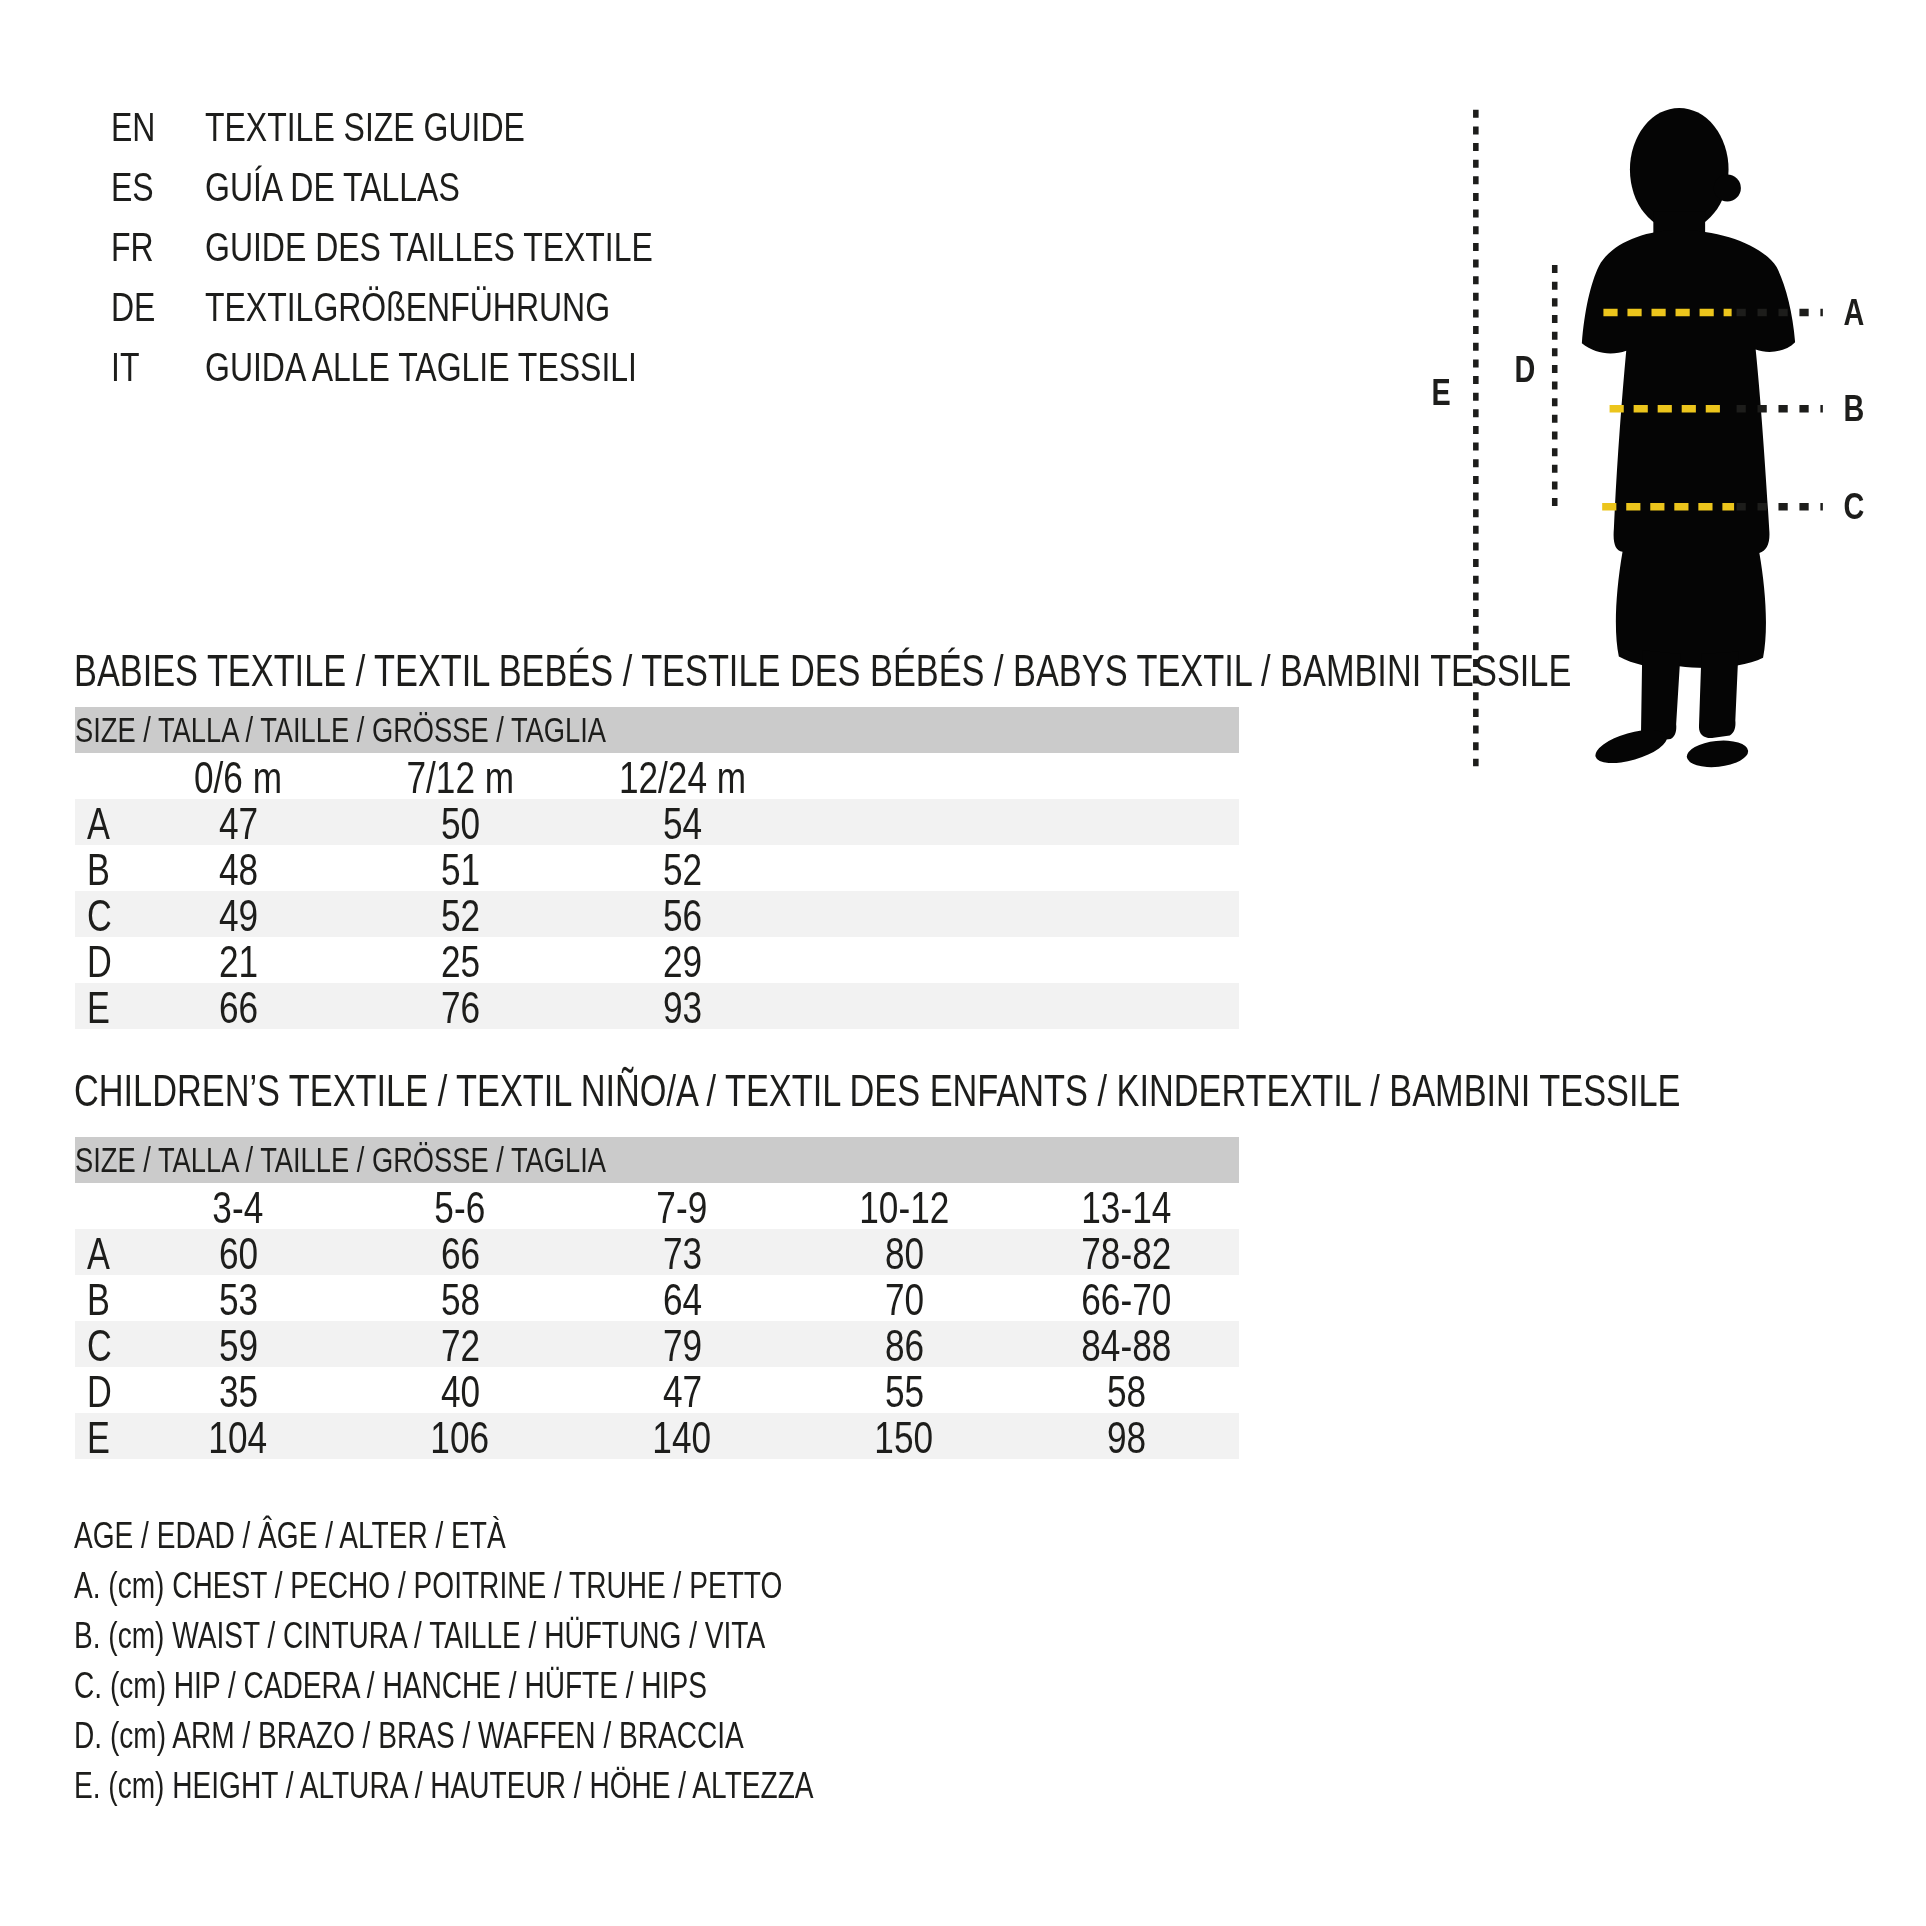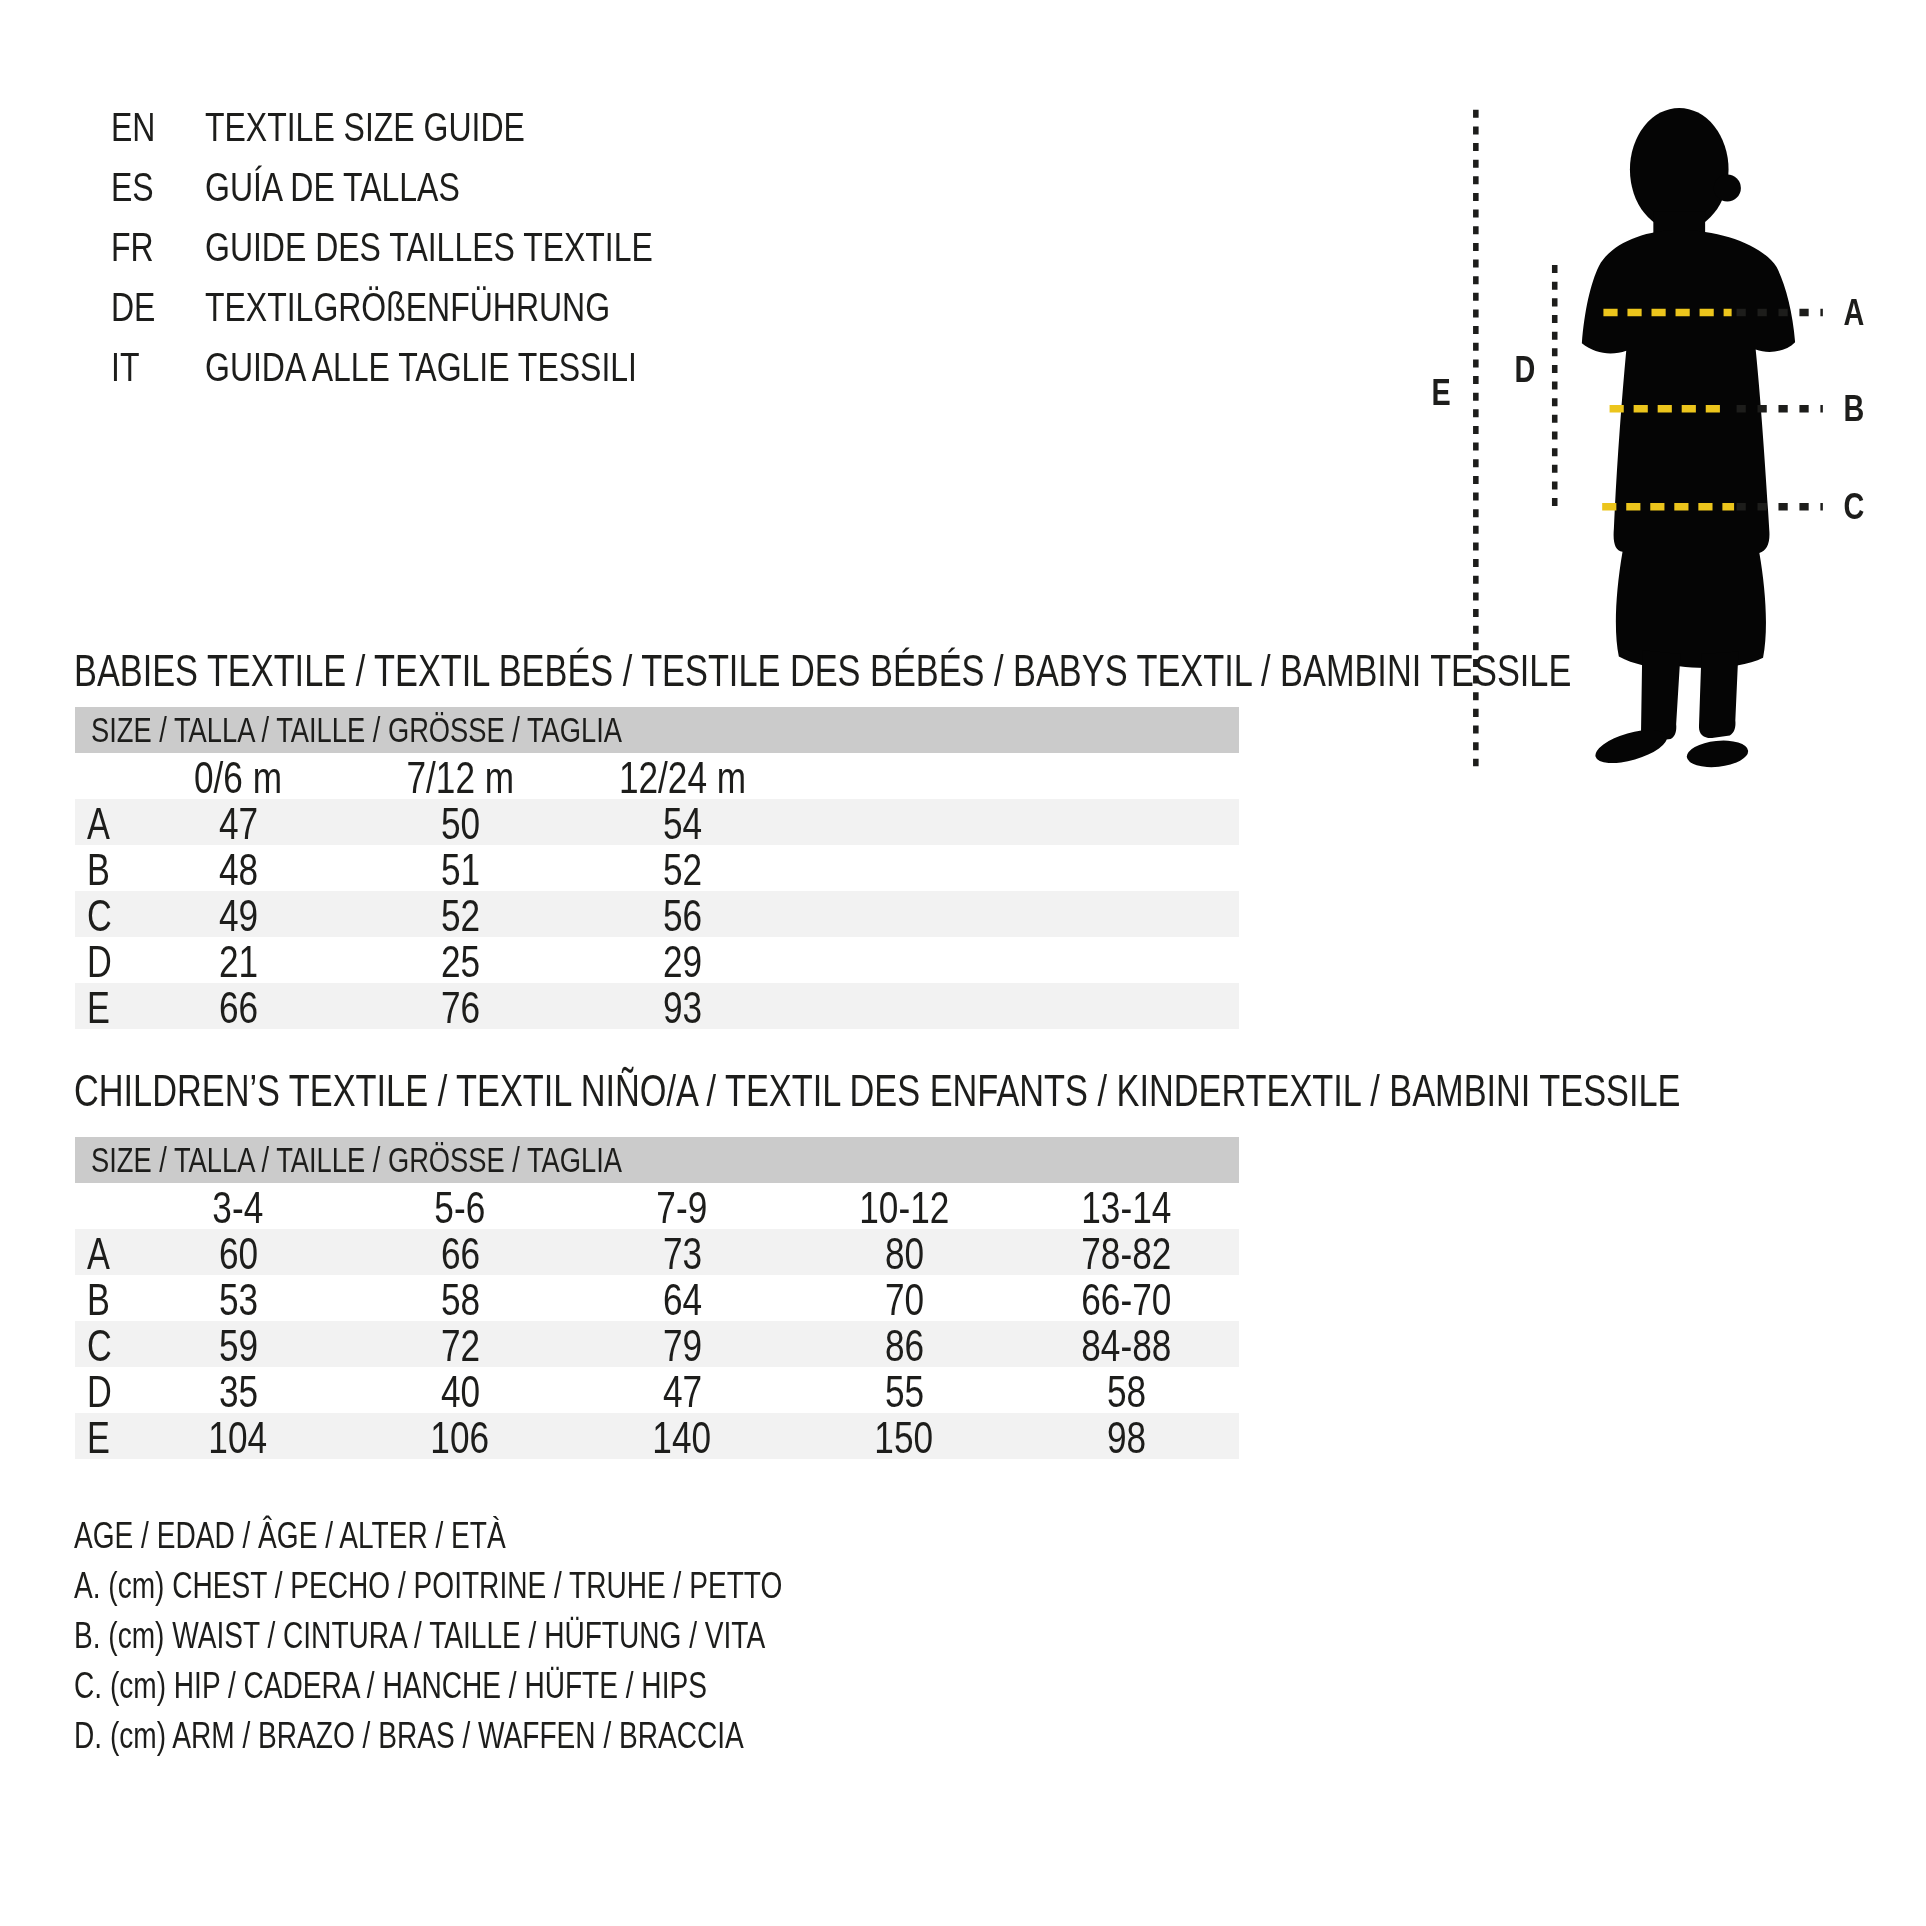--- a/index.html
+++ b/index.html
@@ -21,21 +21,21 @@
 
   
   .fig-svg{position:absolute;left:1374px;top:74px;}
   .mlabel{position:absolute;width:49px;text-align:center;font-size:36px;font-weight:700;line-height:39px;}
 
   
   .sec-title{position:absolute;left:74px;font-size:44px;white-space:nowrap;}
 
   
   .tbl{position:absolute;left:75px;width:1164px;}
-  .size-bar{height:46px;background:#cbcbcb;display:flex;align-items:center;padding-left:16px;box-sizing:border-box;font-size:35px;}
+  .size-bar{height:46px;background:#cbcbcb;display:flex;align-items:center;padding-left:0;box-sizing:border-box;font-size:35px;}
   .cols{display:grid;align-items:center;height:46px;font-size:44px;}
   .babies .cols{grid-template-columns:52px 222px 222px 222px;}
   .children .cols{grid-template-columns:52px 222px 222px 222px 222px 222px;}
   .cell{text-align:center;}
   .rowlabel{padding-left:11.7px;}
   .r-gray{background:#f2f2f2;}
 
   
   .legend{position:absolute;left:74px;top:1511px;}
   .legend-line{height:50px;display:flex;align-items:center;font-size:36px;}
@@ -223,16 +223,19 @@
       </div>
     <div class="legend-line">
         <span class="cond">B. (cm) WAIST / CINTURA / TAILLE / HÜFTUNG / VITA</span>
       </div>
     <div class="legend-line">
         <span class="cond">C. (cm) HIP / CADERA / HANCHE / HÜFTE / HIPS</span>
       </div>
     <div class="legend-line">
         <span class="cond">D. (cm) ARM / BRAZO / BRAS / WAFFEN / BRACCIA</span>
       </div>
+    <div class="legend-line">
+        <span class="cond">E. (cm) HEIGHT / ALTURA / HAUTEUR / HÖHE / ALTEZZA</span>
+      </div>
   </section>
 
 </div>
 
 
 </body></html>

